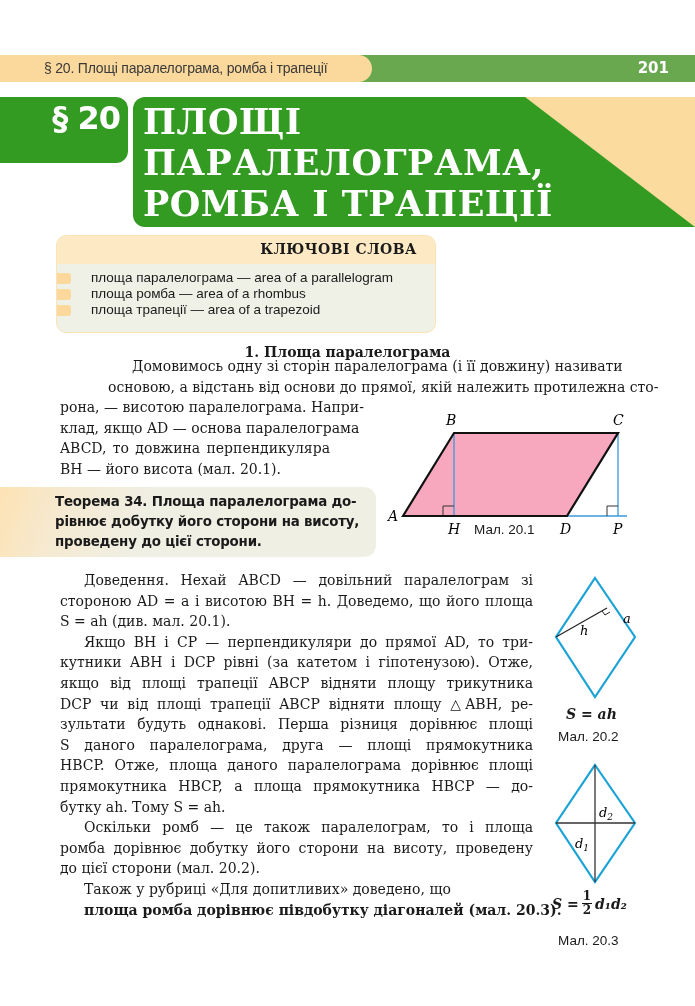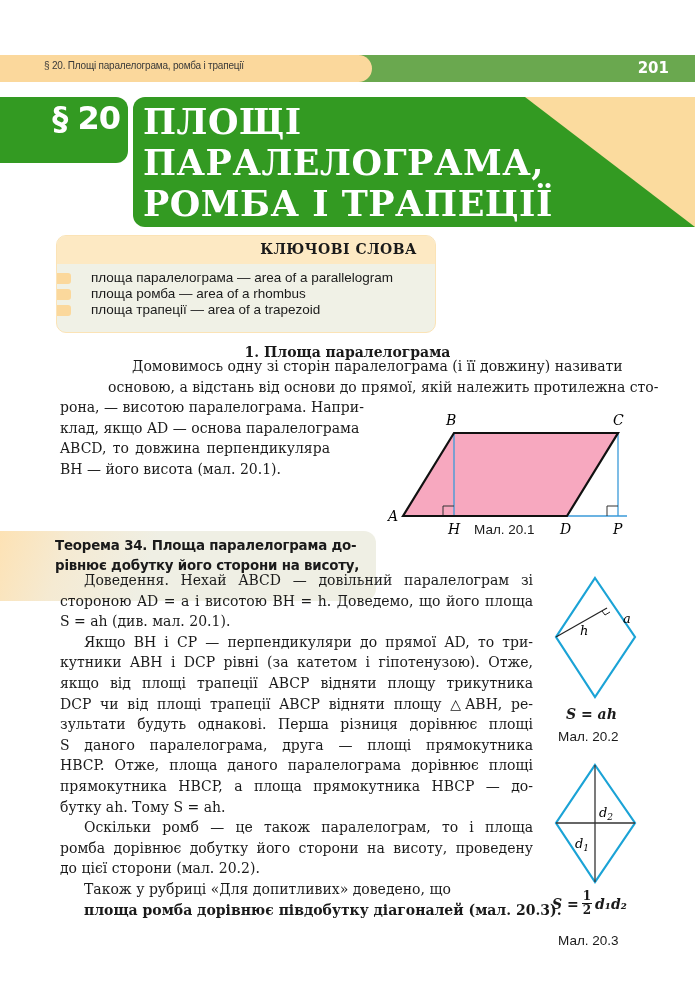--- a/index.html
+++ b/index.html
@@ -2,21 +2,21 @@
 <html><head>
 <meta charset="utf-8">
 <style>
   * { box-sizing: border-box; margin: 0; padding: 0; }
   html, body { width: 695px; height: 1006px; background: #ffffff; overflow: hidden; }
   body { position: relative; font-family: "DejaVu Serif", serif; color: #1a1a1a; }
 
   
   .run-head { position: absolute; left: 0; top: 55px; width: 695px; height: 27px; background: #6aa84f; }
   .run-head .left { position: absolute; left: 0; top: 0; height: 27px; width: 372px; background: #fbd89c; border-radius: 0 14px 14px 0; }
-  .run-head .left span { position: absolute; left: 44px; top: 5px; font-family: "Liberation Sans", sans-serif; font-size: 10px; color: #3a3a3a; letter-spacing: -0.2px; }
+  .run-head .left span { position: absolute; left: 44px; top: 5px; font-family: "Liberation Sans", sans-serif; font-size: 14px; color: #3a3a3a; letter-spacing: -0.2px; }
   .run-head .num { position: absolute; right: 26px; top: 4px; font-family: "DejaVu Sans", sans-serif; font-weight: bold; font-size: 15px; color: #ffffff; }
 
   
   .sec-box { position: absolute; left: 0; top: 97px; width: 128px; height: 66px; background: #339a22; border-radius: 0 12px 12px 0; }
   .sec-box span { position: absolute; right: 8px; top: 2px; font-family: "DejaVu Sans", sans-serif; font-weight: bold; font-size: 32px; color: #ffffff; letter-spacing: -1px; }
   .title-banner { position: absolute; left: 133px; top: 97px; width: 562px; height: 130px; background: #339a22; border-radius: 12px 0 0 12px; overflow: hidden; }
   .title-banner .peach { position: absolute; right: 0; top: 0; width: 170px; height: 130px; background: #fbdb9e; clip-path: polygon(0 0, 100% 0, 100% 100%, 100% 100%); }
   .title-banner .lines { position: absolute; left: 10px; top: 4px; font-family: "DejaVu Serif", serif; font-weight: bold; font-size: 35px; line-height: 41px; color: #ffffff; letter-spacing: 0.5px; }
 
   
@@ -26,21 +26,21 @@
   .kw li { position: relative; font-family: "Liberation Sans", sans-serif; font-size: 13.5px; line-height: 16px; padding-left: 34px; color: #1a1a1a; }
   .kw li .mk { position: absolute; left: 0; top: 3px; width: 14px; height: 11px; background: #fbd89c; border-radius: 0 3px 3px 0; }
 
   
   .sub { position: absolute; left: 0; width: 695px; top: 344px; text-align: center; font-weight: bold; font-size: 14px; }
   .p { position: absolute; font-family: "DejaVu Serif", serif; font-size: 14px; line-height: 20.6px; text-align: justify; color: #1a1a1a; }
   .line { display: block; white-space: nowrap; }
   .just { text-align: justify; text-align-last: justify; }
 
   
-  .thm { position: absolute; left: 0; top: 487px; width: 376px; height: 70px; background: linear-gradient(110deg, #fde2b4 0%, #f5ead2 18%, #efefe4 40%, #efefe4 100%); border-radius: 0 12px 12px 0; margin-top: 44px; }
+  .thm { position: absolute; left: 0; top: 487px; width: 376px; height: 70px; background: linear-gradient(110deg, #fde2b4 0%, #f5ead2 18%, #efefe4 40%, #efefe4 100%); border-radius: 0 12px 12px 0; }
   .thm .txt { position: absolute; left: 55px; top: 5px; font-family: "DejaVu Sans", sans-serif; font-weight: bold; font-size: 13.4px; line-height: 20px; color: #1a1a1a; letter-spacing: -0.2px; }
 
   .cap { position: absolute; font-family: "Liberation Sans", sans-serif; font-size: 13.5px; color: #1a1a1a; }
   .formula { position: absolute; font-family: "DejaVu Serif", serif; font-weight: bold; font-style: italic; font-size: 14px; color: #1a1a1a; }
   svg text { font-family: "DejaVu Serif", serif; font-style: italic; }
 </style>
 </head>
 <body>
 
 <div class="run-head">
@@ -81,20 +81,21 @@
   <span class="line just">рона, — висотою паралелограма. Напри-</span>
   <span class="line just">клад, якщо AD — основа паралелограма</span>
   <span class="line just">ABCD, то довжина перпендикуляра</span>
   <span class="line">BH — його висота (мал. 20.1).</span>
 </div>
 
 <div class="thm">
   <div class="txt">
     <div>Теорема 34. Площа паралелограма до-</div>
     <div>рівнює добутку його сторони на висоту,</div>
+    <div>проведену до цієї сторони.</div>
   </div>
 </div>
 
 <svg style="position:absolute; left:380px; top:405px;" width="260" height="130">
   <polygon points="23,111 74,28 238,28 187,111" fill="#f7a8bf" stroke="none"></polygon>
   <line x1="187" y1="111" x2="247" y2="111" stroke="#3a9ad9" stroke-width="1.5"></line>
   <line x1="74" y1="28" x2="74" y2="111" stroke="#3a9ad9" stroke-width="1.3"></line>
   <line x1="238" y1="28" x2="238" y2="111" stroke="#3a9ad9" stroke-width="1.3"></line>
   <polyline points="63,111 63,101 74,101" fill="none" stroke="#333" stroke-width="1"></polyline>
   <polyline points="227,111 227,101 238,101" fill="none" stroke="#333" stroke-width="1"></polyline>

